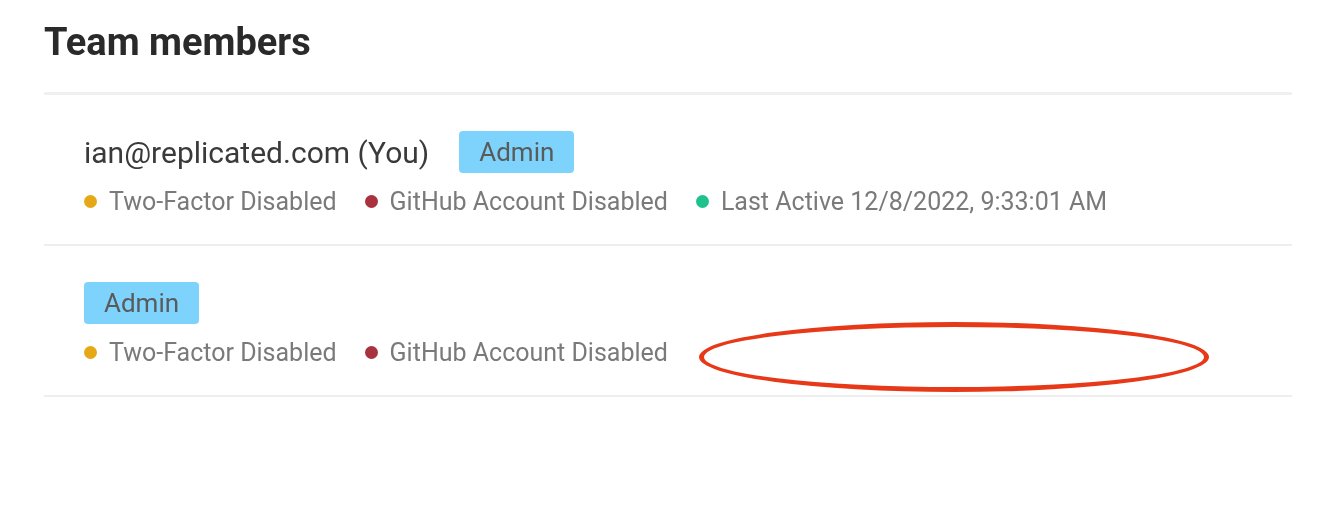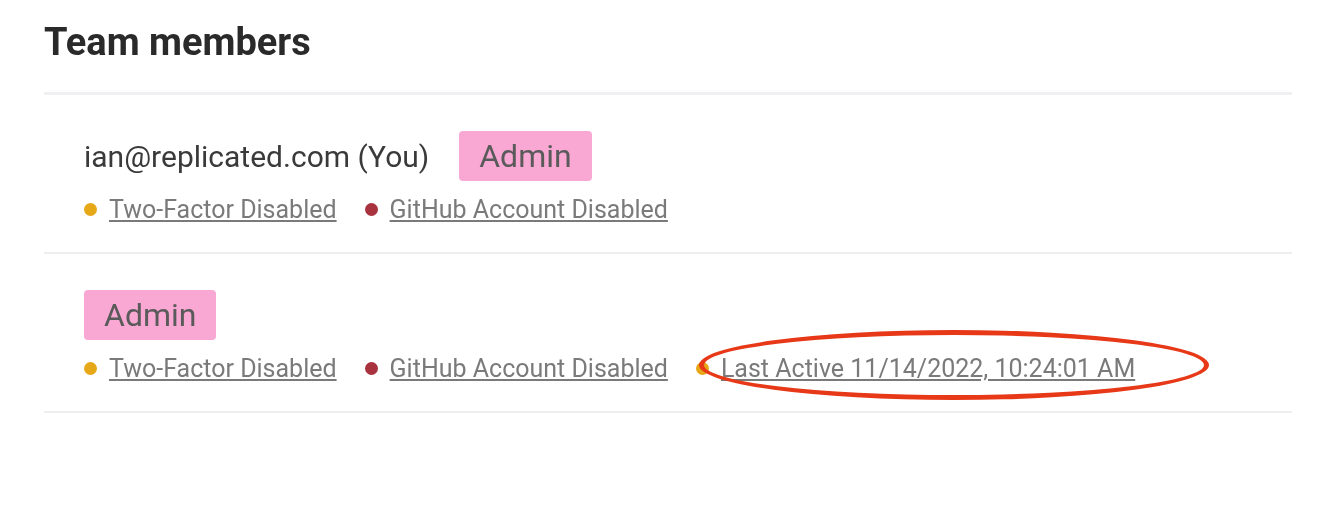--- a/index.html
+++ b/index.html
@@ -35,23 +35,23 @@
       align-items: center;
       gap: 30px;
       margin-bottom: 14px;
     }
     .member-email {
       font-size: 30px;
       font-weight: 400;
       color: #3a3a3a;
     }
     .role-badge {
-      background: #f9a8d4;
+      background: #7dd3fc;
       color: #5a5a5a;
-      font-size: 32px;
+      font-size: 26px;
       padding: 6px 20px;
       border-radius: 4px;
       font-weight: 400;
     }
     .member-status-line {
       display: flex;
       align-items: center;
       gap: 28px;
       flex-wrap: wrap;
     }
@@ -72,21 +72,20 @@
     .dot-dark-red {
       background: #a8323e;
     }
     .dot-green {
       background: #1fc28f;
     }
     .status-text {
       font-size: 25px;
       color: #7a7a7a;
       font-weight: 400;
-      text-decoration: underline;
     }
     .highlight-ellipse {
       position: absolute;
       border: 5px solid #e73817;
       border-radius: 50%;
       pointer-events: none;
       z-index: 10;
     }
   </style>
 </head>
@@ -103,35 +102,35 @@
   </div>
   <div class="member-status-line">
     <div class="status-item">
       <span class="status-dot dot-orange"></span>
       <span class="status-text">Two-Factor Disabled</span>
     </div>
     <div class="status-item">
       <span class="status-dot dot-dark-red"></span>
       <span class="status-text">GitHub Account Disabled</span>
     </div>
+    <div class="status-item">
+      <span class="status-dot dot-green"></span>
+      <span class="status-text">Last Active 12/8/2022, 9:33:01 AM</span>
+    </div>
   </div>
 </div>
 
 <div class="member-row" style="position:relative;">
   <div class="member-header">
     <span class="role-badge">Admin</span>
   </div>
   <div class="member-status-line">
     <div class="status-item">
       <span class="status-dot dot-orange"></span>
       <span class="status-text">Two-Factor Disabled</span>
     </div>
     <div class="status-item">
       <span class="status-dot dot-dark-red"></span>
       <span class="status-text">GitHub Account Disabled</span>
     </div>
-    <div class="status-item" style="position:relative;">
-      <span class="status-dot dot-orange"></span>
-      <span class="status-text">Last Active 11/14/2022, 10:24:01 AM</span>
-    </div>
   </div>
   <div class="highlight-ellipse" style="left:655px; top:76px; width:510px; height:70px;"></div>
 </div>
 
 </body></html>

